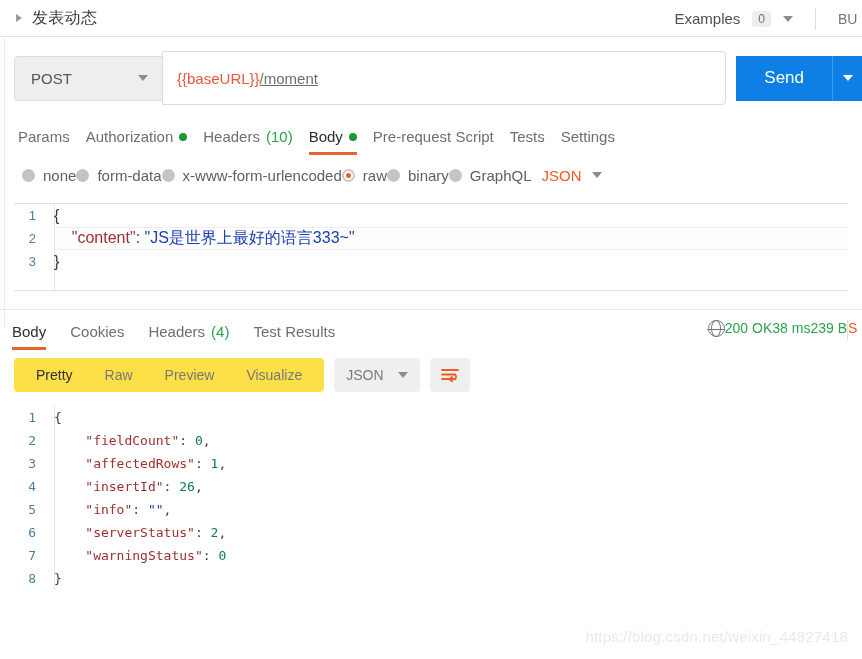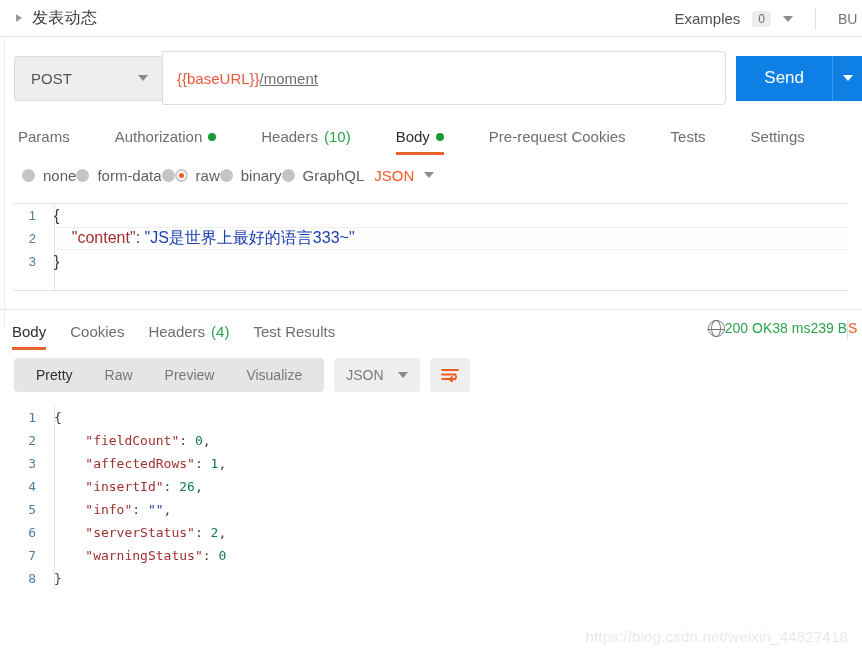--- a/index.html
+++ b/index.html
@@ -146,21 +146,21 @@
     border-left: 5px solid transparent;
     border-right: 5px solid transparent;
     border-top: 6px solid #ffffff;
   }
 
   
   .req-tabs {
     display: flex;
     align-items: flex-end;
     padding-left: 18px;
-    gap: 45px;
+    gap: 16px;
     height: 34px;
     margin-top: 2px;
   }
   .tab {
     font-size: 15px;
     color: #6e6e6e;
     padding-bottom: 7px;
     border-bottom: 3px solid transparent;
     display: flex;
     align-items: center;
@@ -342,21 +342,21 @@
 
   
   .resp-toolbar {
     display: flex;
     align-items: center;
     padding-left: 14px;
     gap: 10px;
     margin-top: 8px;
   }
   .seg {
-    background: #e5e5e5;
+    background: #fde047;
     border-radius: 4px;
     display: flex;
     align-items: center;
     height: 34px;
     padding: 0 6px;
   }
   .seg-item {
     font-size: 14px;
     color: #787878;
     padding: 0 16px;
@@ -443,41 +443,42 @@
   </div>
   <div class="tab">
     <span>Headers</span>
     <span class="count-green">(10)</span>
   </div>
   <div class="tab active">
     <span>Body</span>
     <span class="dot-green"></span>
   </div>
   <div class="tab">
-    <span>Pre-request Cookies</span>
+    <span>Pre-request Script</span>
   </div>
   <div class="tab">
     <span>Tests</span>
   </div>
   <div class="tab">
     <span>Settings</span>
   </div>
 </div>
 
 <div class="body-types">
   <label class="radio-opt">
     <span class="radio"></span>
     <span>none</span>
   </label>
   <label class="radio-opt">
     <span class="radio"></span>
     <span>form-data</span>
   </label>
   <label class="radio-opt">
     <span class="radio"></span>
+    <span>x-www-form-urlencoded</span>
   </label>
   <label class="radio-opt">
     <span class="radio sel"></span>
     <span>raw</span>
   </label>
   <label class="radio-opt">
     <span class="radio"></span>
     <span>binary</span>
   </label>
   <label class="radio-opt">

